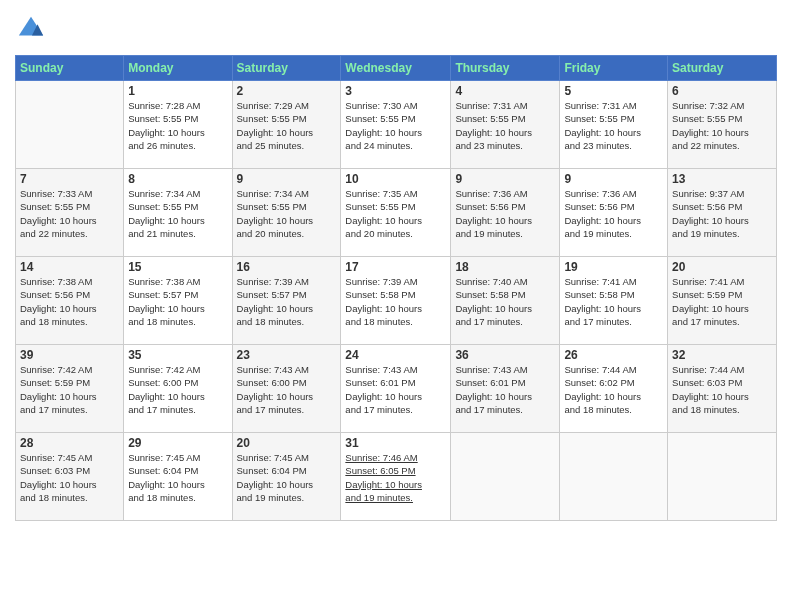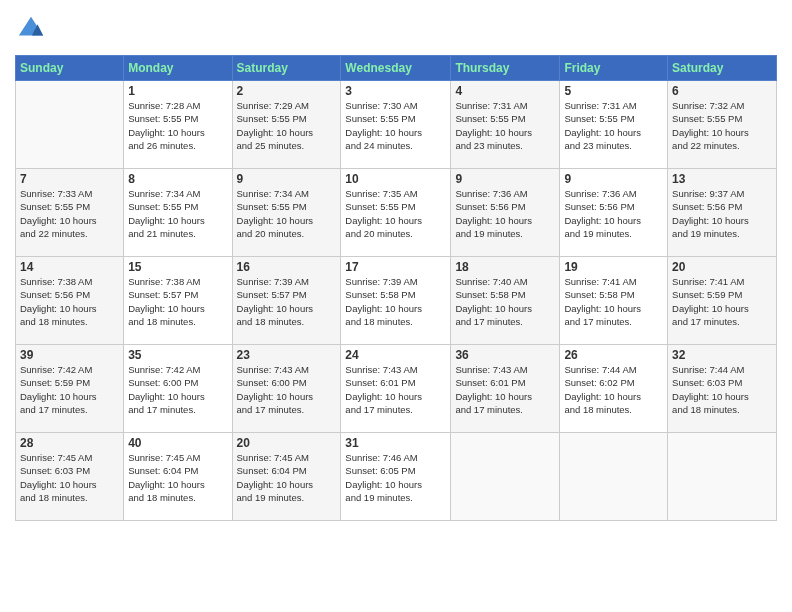--- a/index.html
+++ b/index.html
@@ -324,36 +324,36 @@
         </tr>
         <tr>
           <td>
             <span class="day-number">28</span>
             <div class="day-info" style="white-space: pre-line;">Sunrise: 7:45 AM
 Sunset: 6:03 PM
 Daylight: 10 hours
 and 18 minutes.</div>
           </td>
           <td>
-            <span class="day-number">40</span>
+            <span class="day-number">29</span>
             <div class="day-info" style="white-space: pre-line;">Sunrise: 7:45 AM
 Sunset: 6:04 PM
 Daylight: 10 hours
 and 18 minutes.</div>
           </td>
           <td>
             <span class="day-number">20</span>
             <div class="day-info" style="white-space: pre-line;">Sunrise: 7:45 AM
 Sunset: 6:04 PM
 Daylight: 10 hours
 and 19 minutes.</div>
           </td>
           <td>
             <span class="day-number">31</span>
-            <div class="day-info" style="white-space: pre-line;">Sunrise: 7:46 AM
+            <div class="day-info" style="white-space: pre-line; text-decoration: underline;">Sunrise: 7:46 AM
 Sunset: 6:05 PM
 Daylight: 10 hours
 and 19 minutes.</div>
           </td>
           <td class="empty"></td>
           <td class="empty"></td>
           <td class="empty"></td>
         </tr>
       </tbody>
   </table>

